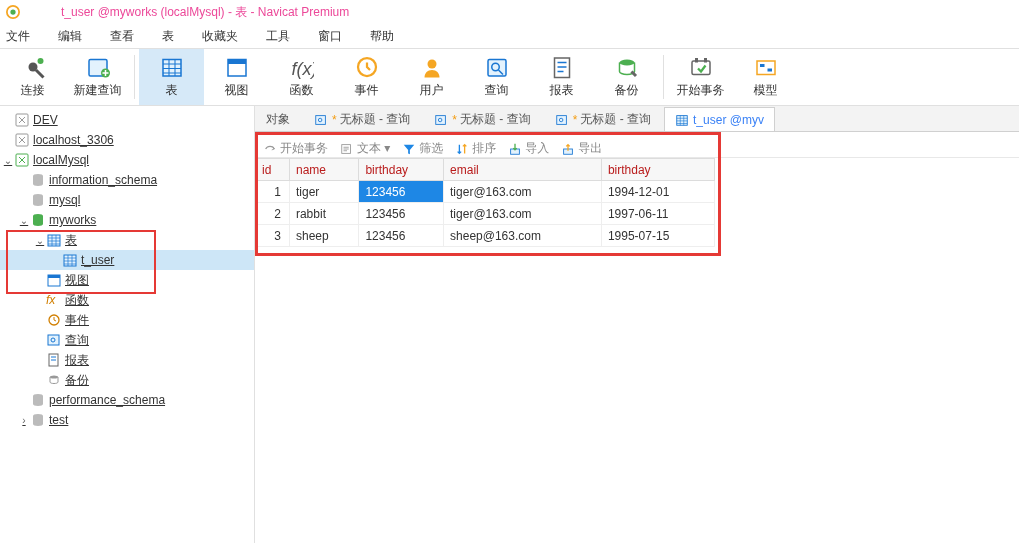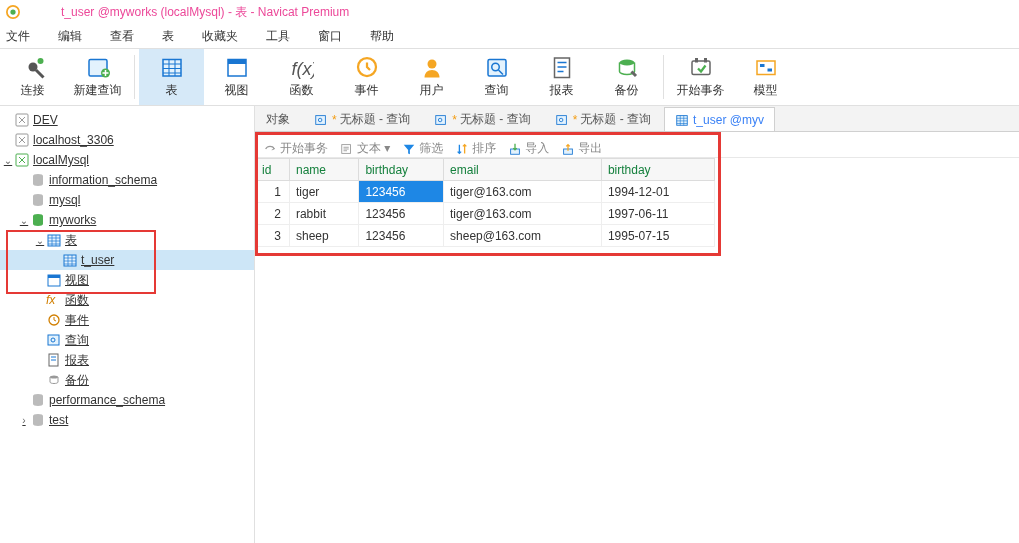--- a/index.html
+++ b/index.html
@@ -43,21 +43,21 @@
   .tabstrip .tab .ticon { width: 14px; height: 14px; margin-right: 4px; }
   .tabstrip .tab .star { color: #f39c12; margin-right: 3px; }
   .tabstrip .tab.active { background: #fff; border-color: #d0d0d0; color: #3b82f6; }
 
   .gridtoolbar { height: 26px; background: #fff; display: flex; align-items: flex-end; padding: 0 8px; gap: 12px; color: #888; font-size: 12px; border-bottom: 1px solid #e8e8e8; }
   .gridtoolbar .gt { display: flex; align-items: center; gap: 3px; }
   .gridtoolbar .gt .gticon { width: 14px; height: 14px; }
 
   .gridwrap { background: #fff; flex: 1; }
   table.grid { border-collapse: collapse; width: 460px; background: #fff; }
-  table.grid th { height: 22px; background: #f7f7f7; border: 1px solid #dcdcdc; text-align: left; padding: 0 6px; font-weight: normal; font-size: 12px; color: #15803d; }
+  table.grid th { height: 22px; background: #f7f7f7; border: 1px solid #dcdcdc; text-align: left; padding: 0 6px; font-weight: normal; font-size: 12px; color: #b91c1c; }
   table.grid td { height: 22px; border: 1px solid #eee; padding: 0 6px; font-size: 12px; color: #333; }
   table.grid td.num { text-align: right; padding-right: 8px; }
   table.grid td.selcell { background: #1e87e5; color: #fff; }
 
   .redbox2 { position: absolute; border: 3px solid #e53935; pointer-events: none; }
 
   svg { display: block; }
 </style>
 </head>
 <body>

